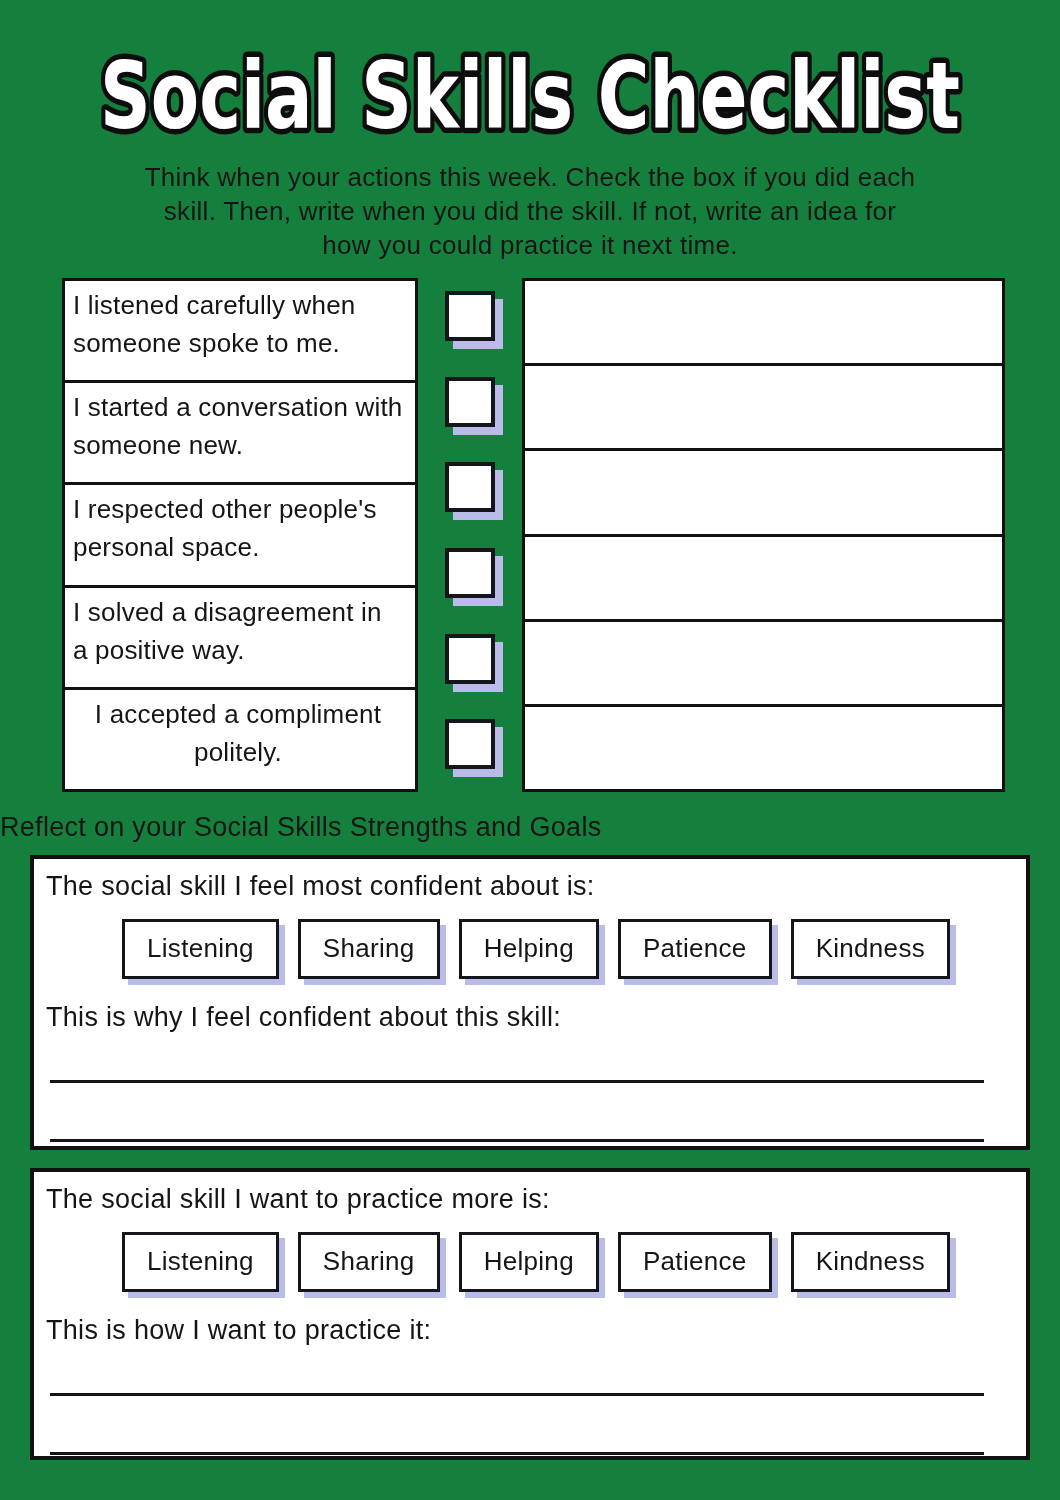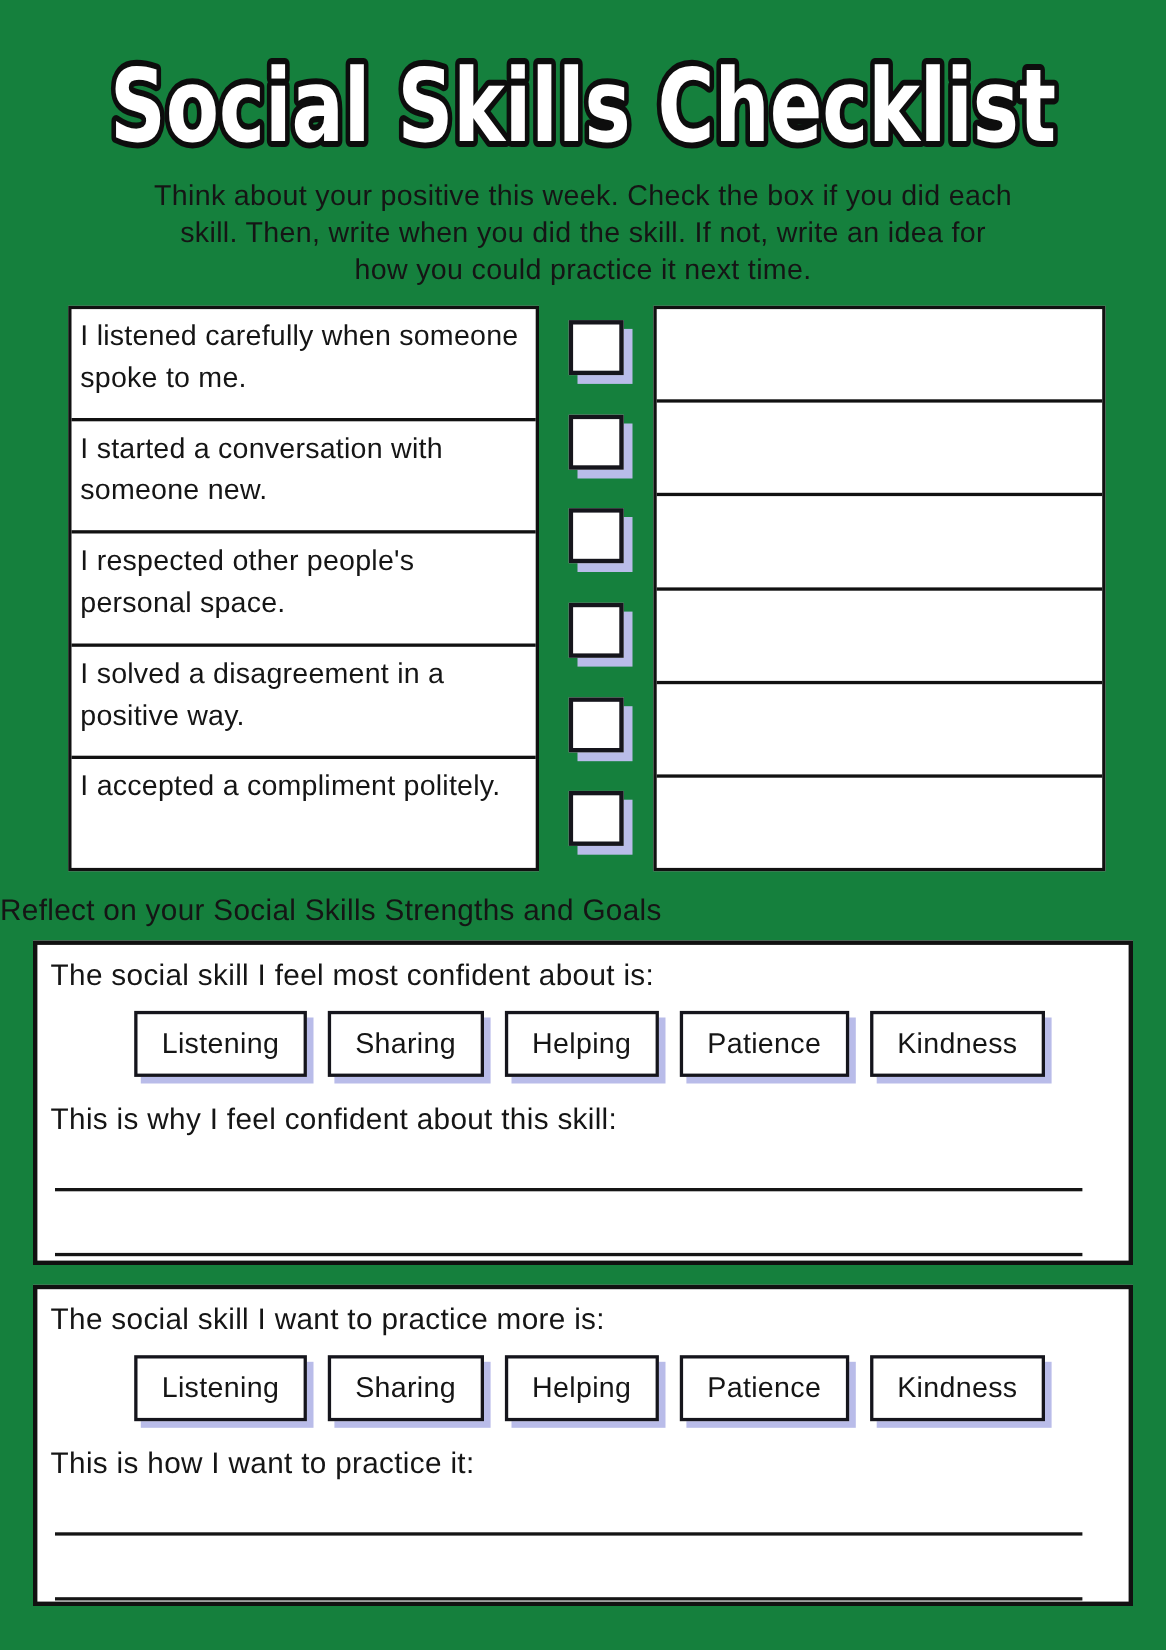--- a/index.html
+++ b/index.html
@@ -34,35 +34,35 @@
     line-height: 34px;
     letter-spacing: 0.3px;
   }
   
   .check-table {
     display: flex;
     margin: 16px 55px 0 62px;
     height: 514px;
   }
   .col-skills {
-    width: 428px;
+    width: 356px;
     border: 3px solid #111;
     display: flex;
     flex-direction: column;
     background: #fff;
   }
   .skill-cell {
     flex: 1;
     border-bottom: 3px solid #111;
     padding: 5px 12px 0 8px;
     font-size: 26px;
     line-height: 38px;
     letter-spacing: 0.2px;
   }
-  .skill-cell:last-child { border-bottom: none; }
+  .skill-cell:last-child { border-bottom: none; text-align: center; }
   .col-checks {
     width: 104px;
     display: flex;
     flex-direction: column;
   }
   .check-slot {
     flex: 1;
     display: flex;
     justify-content: center;
     align-items: flex-start;
@@ -128,21 +128,21 @@
 
 <div class="page">
 
   <div class="title-wrap">
     <svg class="title-svg" width="1020" height="112" viewBox="0 0 1020 112">
       <text x="510" y="90" text-anchor="middle" font-size="92" textLength="860" lengthAdjust="spacingAndGlyphs">Social Skills Checklist</text>
     </svg>
   </div>
 
   <div class="instructions">
-    <div>Think about your positive this week. Check the box if you did each</div>
+    <div>Think when your actions this week. Check the box if you did each</div>
     <div>skill. Then, write when you did the skill. If not, write an idea for</div>
     <div>how you could practice it next time.</div>
   </div>
 
   <div class="check-table">
 
     <div class="col-skills">
       <div class="skill-cell">I listened carefully when someone spoke to me.</div>
       <div class="skill-cell">I started a conversation with someone new.</div>
       <div class="skill-cell">I respected other people's personal space.</div>

